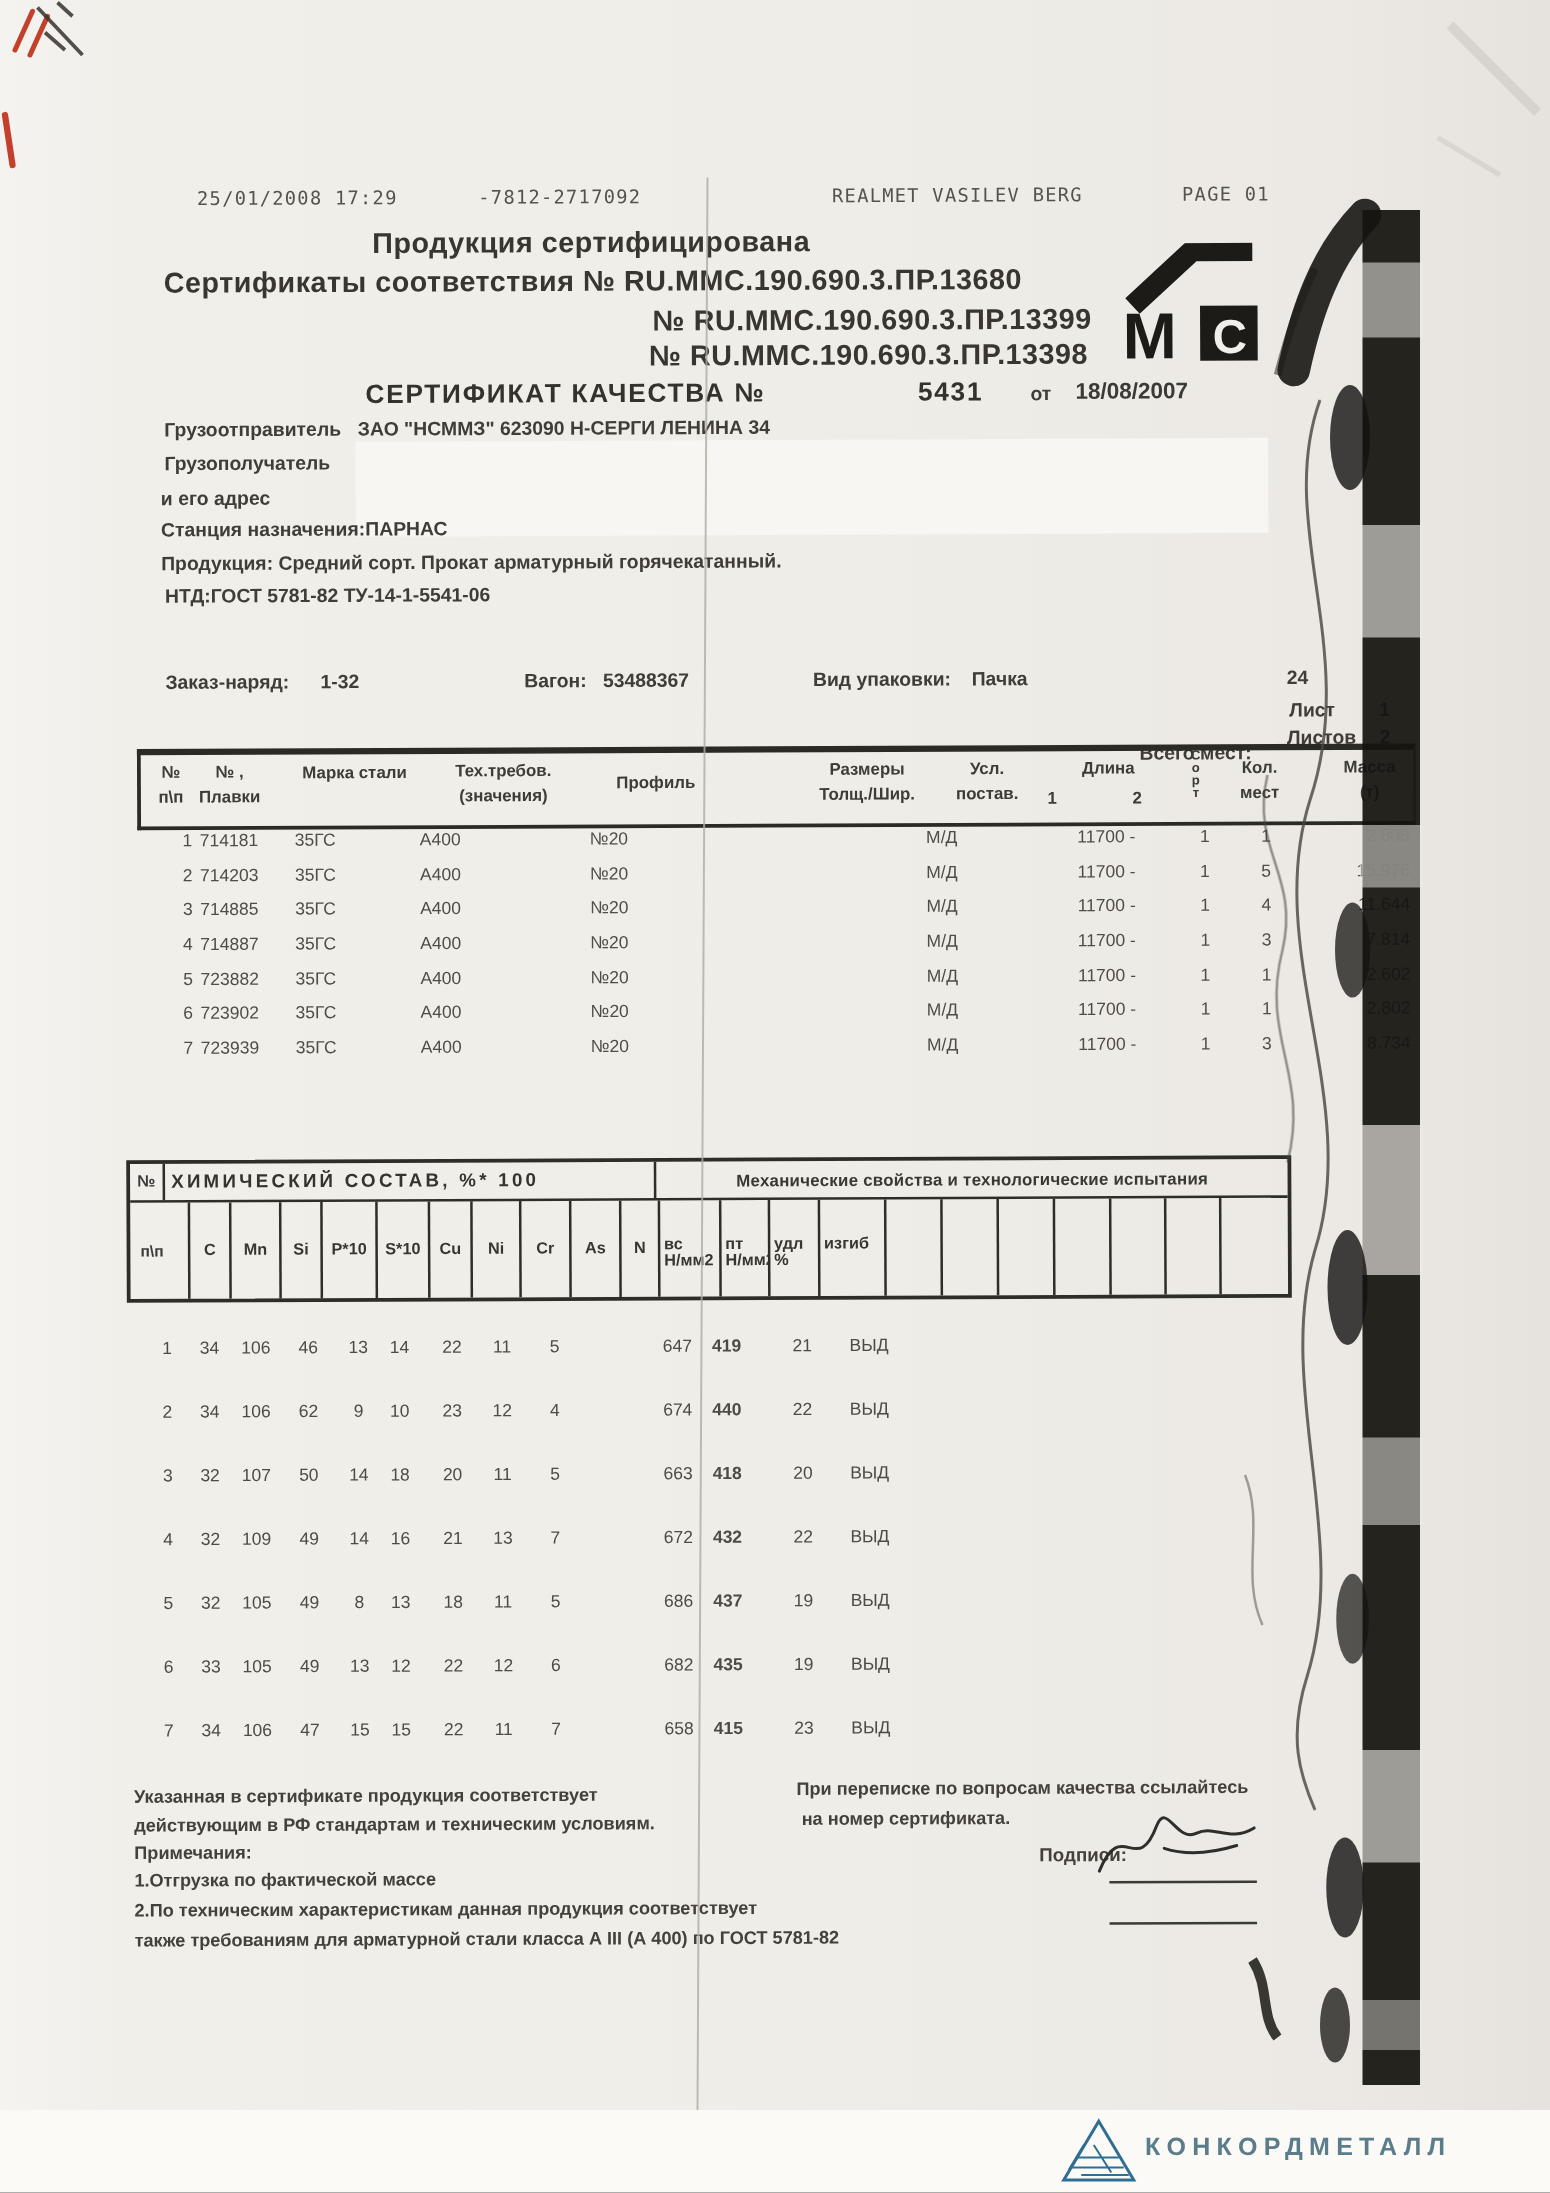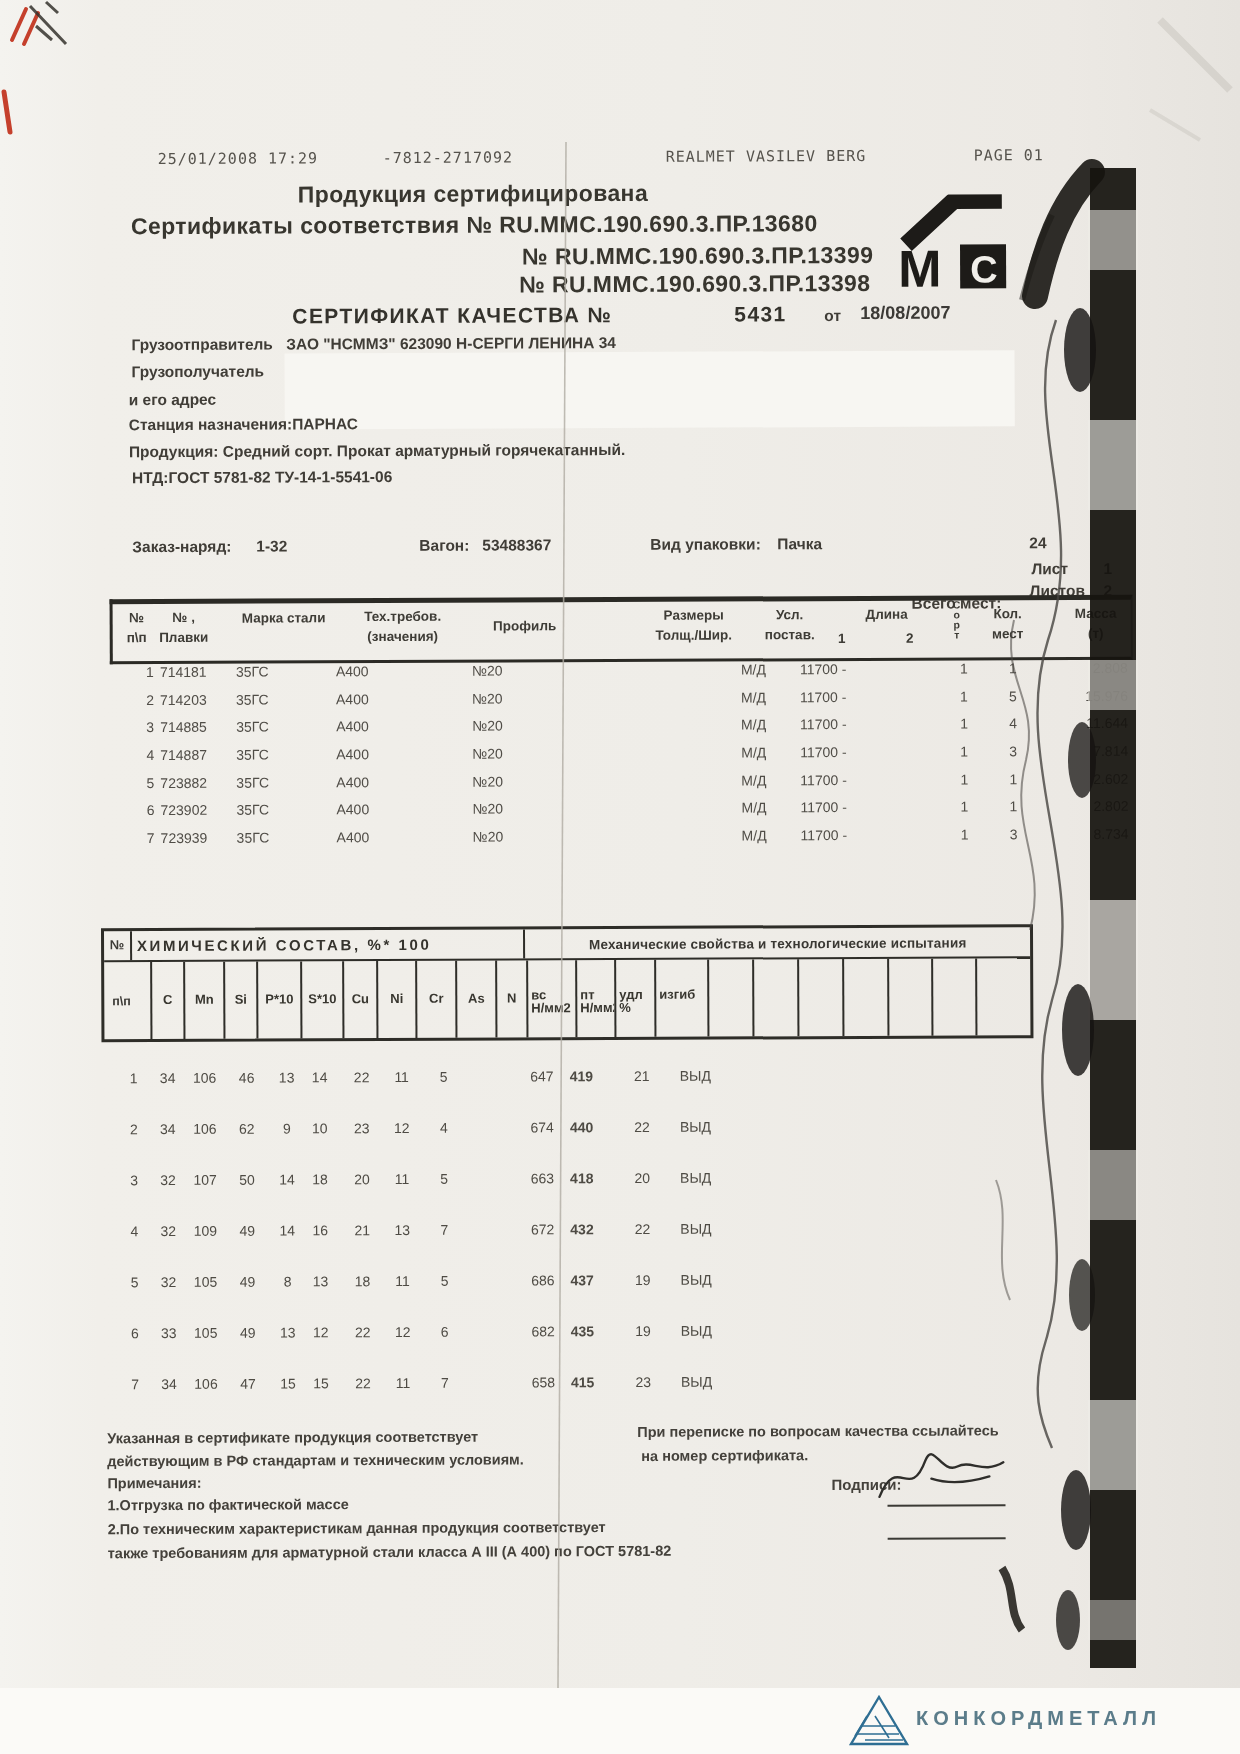--- a/index.html
+++ b/index.html
@@ -24,21 +24,21 @@
   .th-sort{position:absolute; font-size:10.5px; font-weight:700; writing-mode:vertical-rl; text-orientation:upright; letter-spacing:-2px; color:#3e3c36;}
   .mrows{position:absolute; left:110px; top:659px; width:1018px;}
   .mrow{position:relative; height:27.7px;}
   .mcell{position:absolute; top:3px; font-size:14px; font-weight:500; color:#504d47; white-space:nowrap;}
   .mc-n{left:20px; width:24px; text-align:right;}
   .mc-melt{left:50px; width:62px;}
   .mc-grade{left:126px; width:58px;}
   .mc-req{left:226px; width:60px;}
   .mc-profile{left:362px; width:60px;}
   .mc-cond{left:631px; width:46px;}
-  .mc-len{left:690px; width:66px;}
+  .mc-len{left:752px; width:66px;}
   .mc-sort{left:845px; width:18px; text-align:center;}
   .mc-qty{left:888px; width:30px; text-align:center;}
   .mc-mass{left:930px; width:88px; text-align:right;}
   
   .chem{position:absolute; left:100px; top:926px; width:932px; border:3px solid #2e2d28; box-sizing:border-box; background:transparent;}
   .chem-r{display:flex; box-sizing:border-box;}
   .chem-r1{height:31px; border-bottom:2px solid #2e2d28;}
   .chem-r2{height:77px;}
   .cc{box-sizing:border-box; border-right:2px solid #2e2d28; overflow:hidden; flex:0 1 auto;}
   .cc:last-child{border-right:none;}
@@ -73,21 +73,21 @@
 </style>
 </head>
 <body>
 
 <div class="page">
   <div class="scan">
 
     <span class="abs mono" style="left:160px; top:148px;">25/01/2008  17:29</span>
     <span class="abs mono" style="left:385px; top:148px;">-7812-2717092</span>
     <span class="abs mono" style="left:668px; top:148px;">REALMET VASILEV BERG</span>
-    <span class="abs mono" style="left:976px; top:148px;text-align:right;">PAGE  01</span>
+    <span class="abs mono" style="left:948px; top:148px;text-align:right;">PAGE  01</span>
 
     <span class="abs h1" style="left:300px; top:180px;">Продукция сертифицирована</span>
     <span class="abs h1" style="left:133px; top:211px;">Сертификаты соответствия № RU.MMC.190.690.3.ПР.13680</span>
     <span class="abs h1" style="left:524px; top:243px;">№ RU.MMC.190.690.3.ПР.13399</span>
     <span class="abs h1" style="left:521px; top:271px;">№ RU.MMC.190.690.3.ПР.13398</span>
 
     <svg class="abs" style="left:898px; top:196px;" width="120" height="98" viewBox="0 0 120 98">
       <path d="M10,50 L58,6 L106,6" stroke="#1d1b18" stroke-width="17" fill="none"></path>
       <text x="2" y="92" font-family="Liberation Sans, sans-serif" font-size="52" font-weight="bold" fill="#1d1b18">М</text>
       <rect x="64" y="50" width="46" height="44" fill="#1d1b18"></rect>

